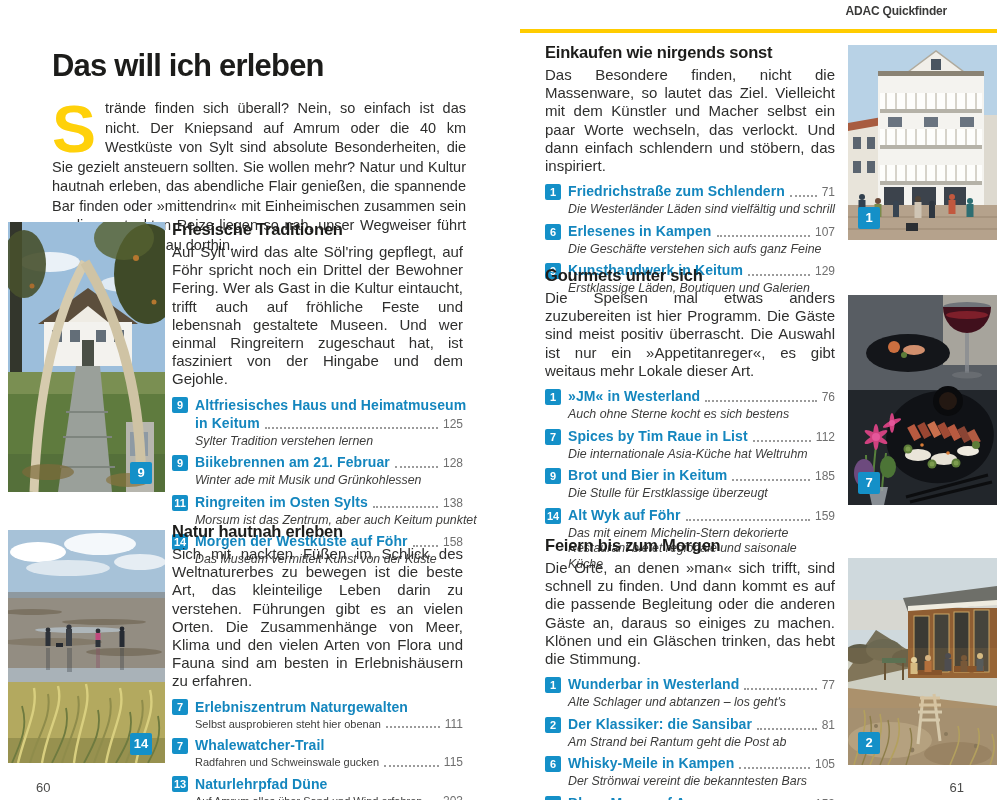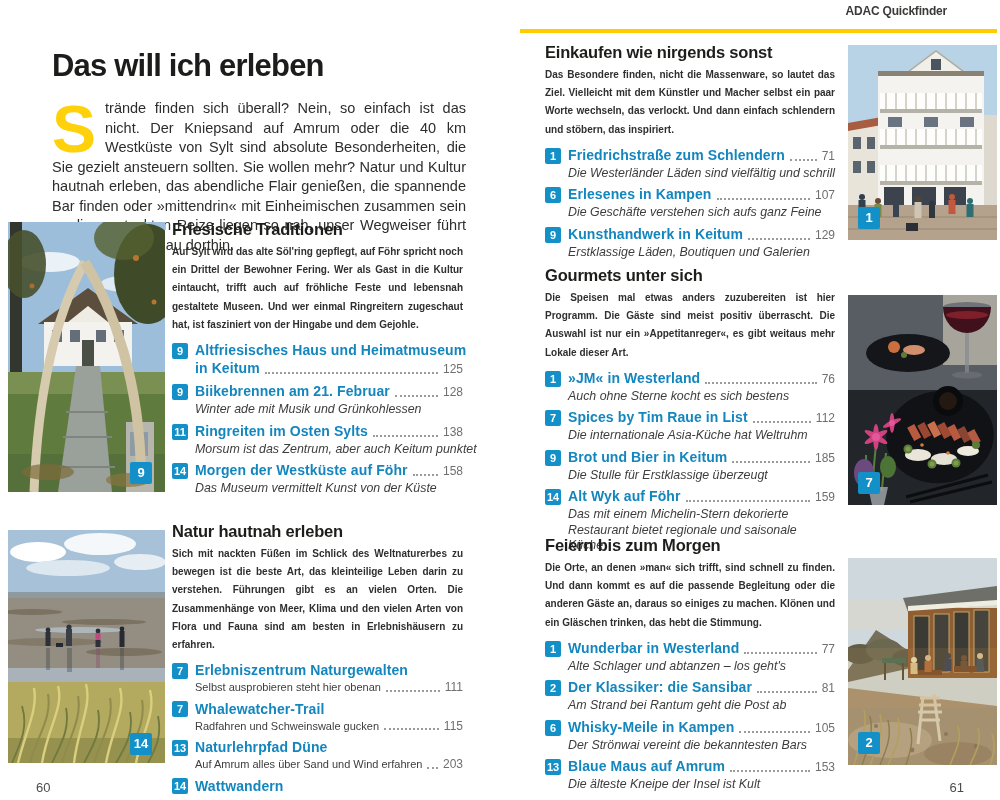--- a/index.html
+++ b/index.html
@@ -11,21 +11,21 @@
   .rule{position:absolute;left:520px;top:29px;width:477px;height:4px;background:#FFCC00;}
 
   
   .page-title{position:absolute;left:52px;top:48px;font-size:31px;font-weight:800;color:#1c1c1a;letter-spacing:-0.8px;}
   .intro{position:absolute;left:52px;top:99px;width:414px;font-size:14.5px;line-height:19.5px;color:#2d2d2c;text-align:justify;}
   .dropcap{float:left;font-size:66px;line-height:52px;font-weight:700;color:#FFD10A;margin:4px 9px 0 0;}
 
   
   .sec{position:absolute;width:291px;}
   .sec-h{font-size:16.5px;font-weight:800;color:#1d1d1b;letter-spacing:-0.2px;margin:0 0 4px 0;}
-  .sec-b{font-size:10px;line-height:18.2px;text-align:justify;color:#2f2f2e;margin:0;font-weight:bold;}
+  .sec-b{font-size:15px;line-height:18.2px;text-align:justify;color:#2f2f2e;margin:0;}
   .list{margin-top:8px;}
   .item{margin-bottom:5px;}
   .row{display:flex;align-items:baseline;line-height:17px;margin-bottom:1px;}
   .cont{margin-left:23px;}
   .badge{flex:0 0 auto;display:inline-block;width:16px;height:16px;background:#1490C8;color:#fff;
          font-size:11px;font-weight:700;line-height:16px;text-align:center;border-radius:2px;margin-right:7px;
          align-self:center;}
   .t{font-weight:700;color:#1486BE;font-size:14px;letter-spacing:0.1px;white-space:nowrap;}
   .lead{flex:1 1 auto;min-width:8px;border-bottom:2px dotted #9b9b9b;align-self:flex-end;margin:0 5px 4px 5px;}
   .pg{flex:0 0 auto;font-size:12px;color:#6f6f6f;}
@@ -139,20 +139,21 @@
       <div class="item">
         <div class="row">
           <span class="badge">9</span>
           <span class="t">Altfriesisches Haus und Heimatmuseum</span>
         </div>
         <div class="row cont">
           <span class="t">in Keitum</span>
           <span class="lead"></span>
           <span class="pg">125</span>
         </div>
+        <div class="sub">Sylter Tradition verstehen lernen</div>
       </div>
       <div class="item">
         <div class="row">
           <span class="badge">9</span>
           <span class="t">Biikebrennen am 21. Februar</span>
           <span class="lead"></span>
           <span class="pg">128</span>
         </div>
         <div class="sub">Winter ade mit Musik und Grünkohlessen</div>
       </div>

